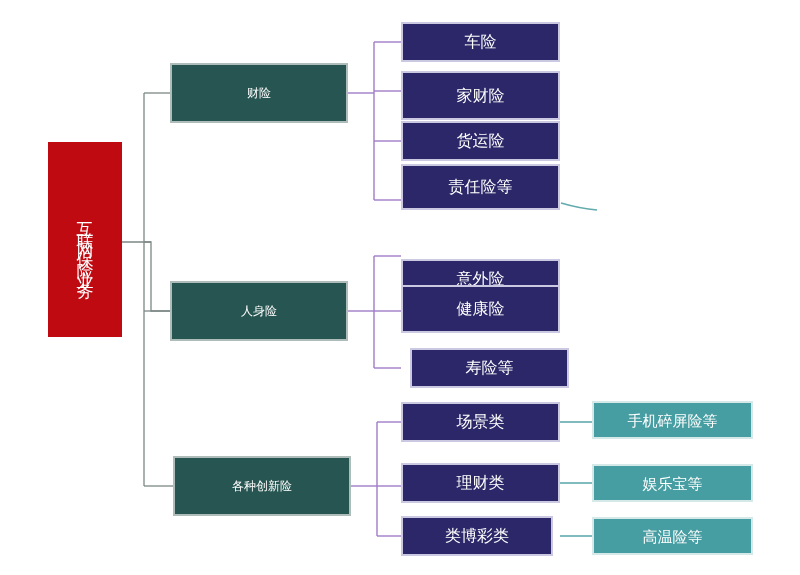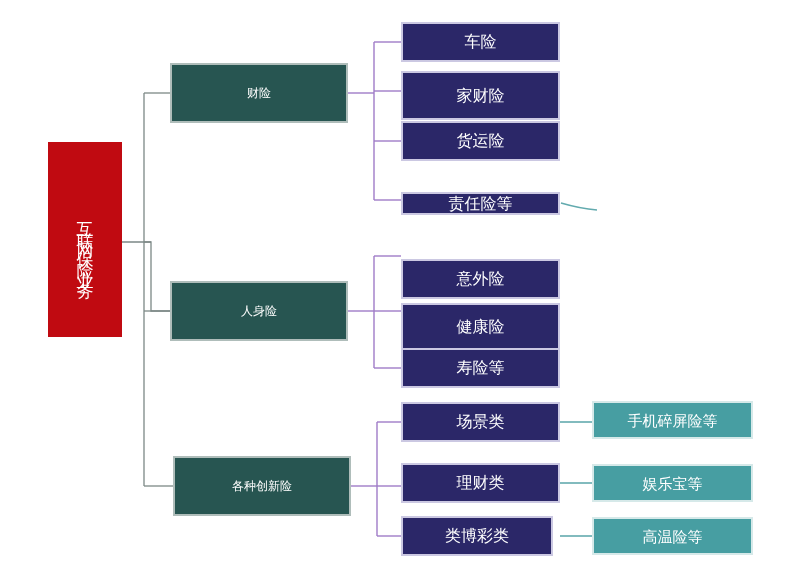--- a/index.html
+++ b/index.html
@@ -105,25 +105,25 @@
 
   <div class="node root-node" style="left:48px; top:142px; width:74px; height:195px;">互联网保险业务</div>
 
   <div class="node branch-node" style="left:170px; top:63px; width:178px; height:60px;">财险</div>
   <div class="node branch-node" style="left:170px; top:281px; width:178px; height:60px;">人身险</div>
   <div class="node branch-node" style="left:173px; top:456px; width:178px; height:60px;">各种创新险</div>
 
   <div class="node child-node" style="left:401px; top:22px; width:159px; height:40px;">车险</div>
   <div class="node child-node" style="left:401px; top:71px; width:159px; height:49px;">家财险</div>
   <div class="node child-node" style="left:401px; top:121px; width:159px; height:40px;">货运险</div>
-  <div class="node child-node" style="left:401px; top:192px; width:159px; height:23px;">责任险等</div>
+  <div class="node child-node" style="left:401px; top:164px; width:159px; height:46px;">责任险等</div>
 
   <div class="node child-node" style="left:401px; top:236px; width:159px; height:40px;margin-top:23px;">意外险</div>
-  <div class="node child-node" style="left:401px; top:303px; width:159px; height:48px;">健康险</div>
-  <div class="node child-node" style="left:401px; top:348px; width:159px; height:40px;">寿险等</div>
+  <div class="node child-node" style="left:401px; top:285px; width:159px; height:48px;">健康险</div>
+  <div class="node child-node" style="left:410px; top:348px; width:159px; height:40px;">寿险等</div>
 
   <div class="node child-node" style="left:401px; top:402px; width:159px; height:40px;">场景类</div>
   <div class="node child-node" style="left:401px; top:463px; width:159px; height:40px;">理财类</div>
   <div class="node child-node" style="left:401px; top:516px; width:152px; height:40px;">类博彩类</div>
 
   <div class="node leaf-node" style="left:592px; top:401px; width:161px; height:38px;">手机碎屏险等</div>
   <div class="node leaf-node" style="left:592px; top:464px; width:161px; height:38px;">娱乐宝等</div>
   <div class="node leaf-node" style="left:592px; top:517px; width:161px; height:38px;">高温险等</div>
 
 </div>

